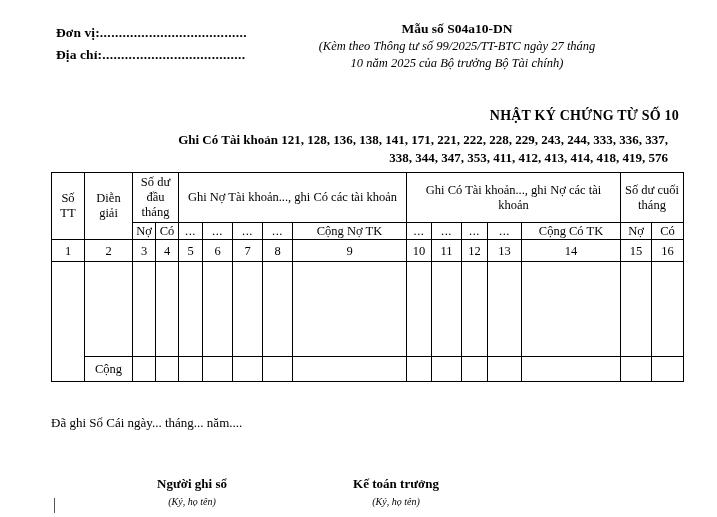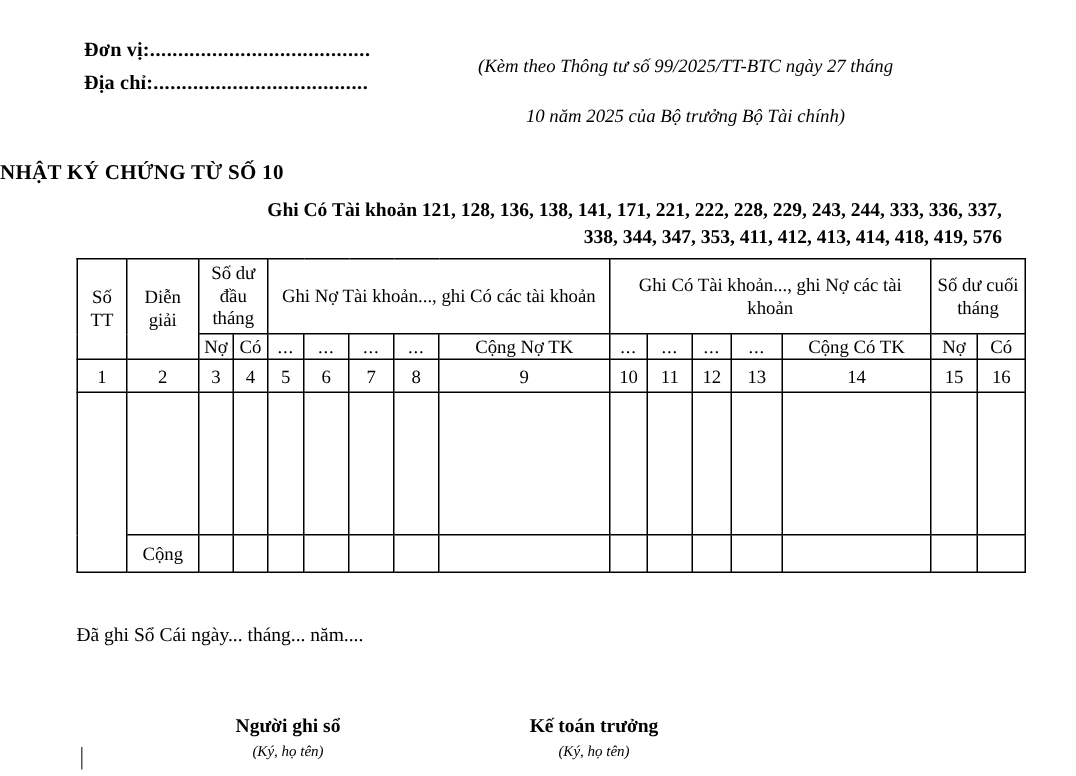--- a/index.html
+++ b/index.html
@@ -52,33 +52,34 @@
   .form-code {
     font-size: 13.5px;
     font-weight: bold;
     line-height: 18px;
     white-space: nowrap;
   }
   .form-ref {
     font-size: 12.5px;
     font-style: italic;
     line-height: 17px;
-    margin-top: 16px;
+    margin-top: 0;
   }
 
   
   .doc-title {
     position: absolute;
     left: 0;
     top: 108px;
     width: 647px;
-    text-align: left;
+    text-align: right;
     font-size: 14px;
     font-weight: bold;
     letter-spacing: 0.2px;
+    padding-left: 32px;
   }
   .subtitle {
     position: absolute;
     left: 50px;
     top: 131px;
     width: 618px;
     text-align: right;
     font-size: 13px;
     font-weight: bold;
     line-height: 18px;
@@ -182,20 +183,21 @@
   <div class="unit-block">
     <div class="unit-line">
       <span>Đơn vị:</span><span class="dots">.......................................</span>
     </div>
     <div class="unit-line">
       <span>Địa chỉ:</span><span class="dots">......................................</span>
     </div>
   </div>
 
   <div class="form-block">
+    <div class="form-code">Mẫu số S04a10-DN</div>
     <div class="form-ref">(Kèm theo Thông tư số 99/2025/TT-BTC ngày 27 tháng</div>
     <div class="form-ref">10 năm 2025 của Bộ trưởng Bộ Tài chính)</div>
   </div>
 
 </div>
 
 <div class="doc-title">NHẬT KÝ CHỨNG TỪ SỐ 10</div>
 <div class="subtitle">
   <div>Ghi Có Tài khoản 121, 128, 136, 138, 141, 171, 221, 222, 228, 229, 243, 244, 333, 336, 337,</div>
   <div>338, 344, 347, 353, 411, 412, 413, 414, 418, 419, 576</div>

